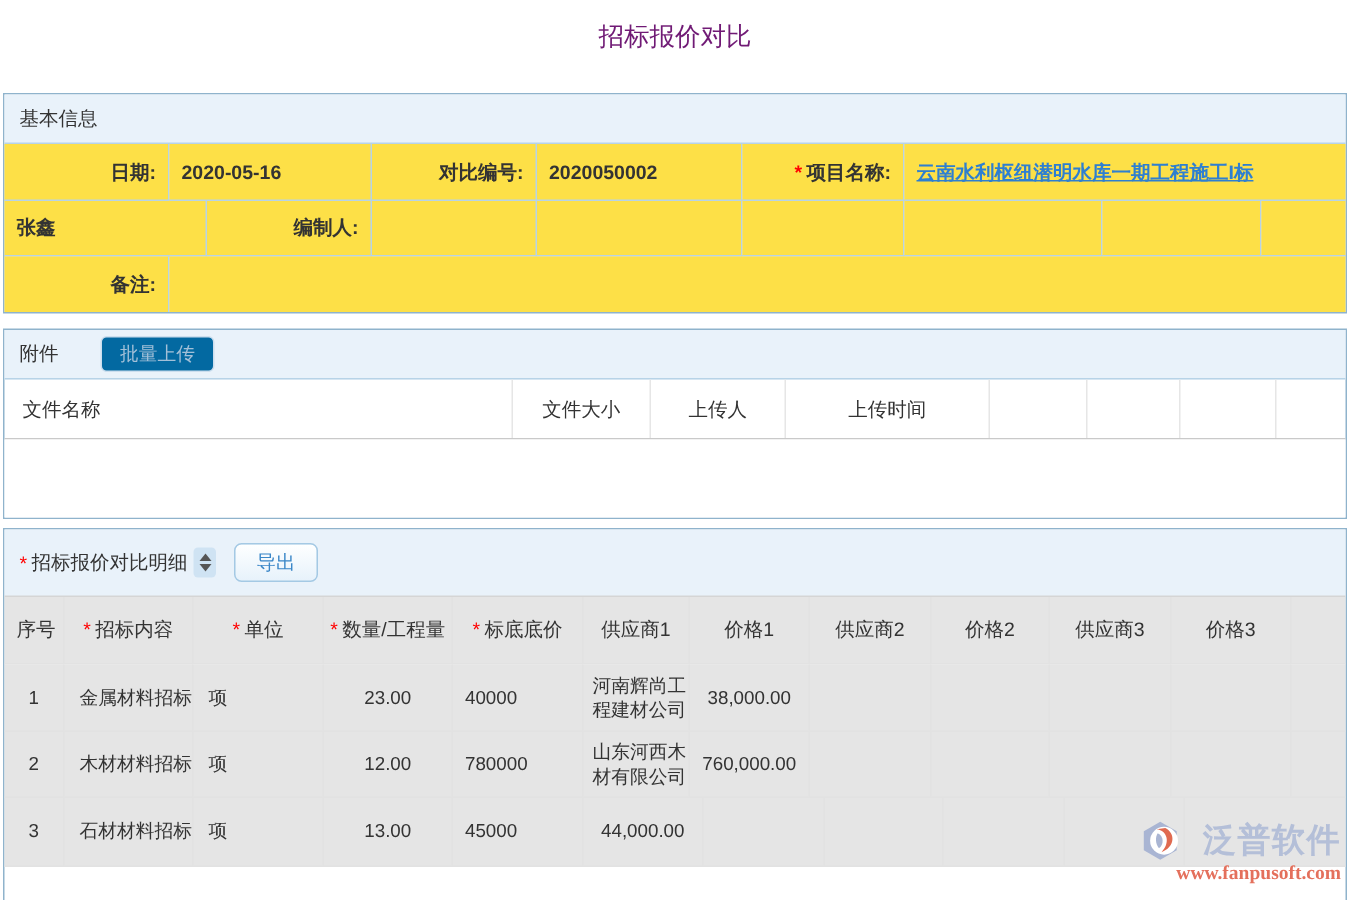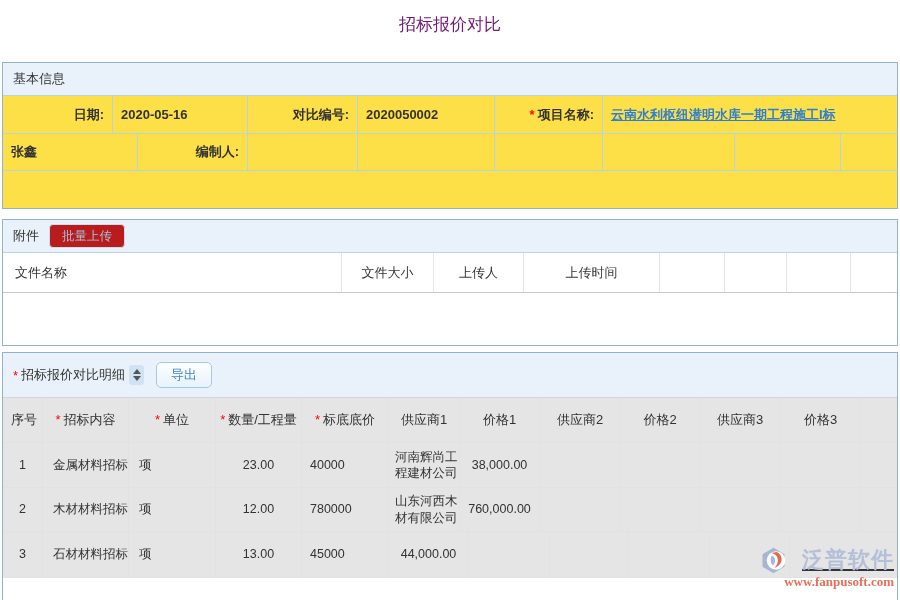--- a/index.html
+++ b/index.html
@@ -33,22 +33,22 @@
   .lbl { background:#e9f3fb; justify-content:flex-end; padding-right:8px; }
   .val { padding-left:8px; }
   .h38 { height:38px; } .h37 { height:37px; }
   .w110{width:110px;} .w135{width:135px;} .w137{width:137px;} .w108{width:108px;}
   .w132{width:132px;} .w106{width:106px;} .grow{flex:1;}
   .req { color:#f00; margin-right:3px; }
   a.plink { color:#2e7fd1; text-decoration:underline; cursor:pointer; white-space:nowrap; }
 
   
   .btn-batch {
-    margin-left:10px; height:24px; padding:0 12px; font-size:12.5px;
-    color:#a3c0d8; background:#b91c1c; border:1px solid #ccdeee; border-radius:4px; cursor:pointer;
+    margin-left:28px; height:24px; padding:0 12px; font-size:12.5px;
+    color:#a3c0d8; background:#0369a1; border:1px solid #ccdeee; border-radius:4px; cursor:pointer;
     font-family:inherit;
   }
   .at-head { display:flex; height:40px; border-bottom:1px solid #c9c9c9; font-size:13px; color:#333; }
   .at-head .acell { display:flex; align-items:center; justify-content:center; border-right:1px solid #e6e6e6; }
   .at-head .acell:last-child { border-right:none; }
   .at-head .acell:first-child { justify-content:flex-start; padding-left:12px; }
   .a0{width:339px;font-family:Liberation Serif, serif;} .a1{width:92px;text-align:right;} .a2{width:90px;} .a3{width:136px;}
   .a4{width:65px;} .a5{width:62px;} .a6{width:64px;} .a7{flex:1;}
   .at-body { height:52px; background:#fff; }
 
@@ -82,21 +82,21 @@
   .c8{width:79px; justify-content:center;}
   .c9{width:81px; justify-content:center;}
   .c10{width:80px; justify-content:center;}
   .c11{flex:1;}
   .dt-header { height:45px; font-size:13px; }
   .dt-header .dcell { justify-content:center; padding-left:0; text-align:center; }
   .r1{height:45px;} .r2{height:44px;} .r3{height:46px;}
 
   
   .watermark { position:absolute; right:6px; top:545px; text-align:right; z-index:5; }
-  .wm-top { display:flex; align-items:center; justify-content:flex-end; gap:15px;text-decoration:underline; }
+  .wm-top { display:flex; align-items:center; justify-content:flex-end; gap:15px; }
   .wm-brand { font-size:22px; font-weight:bold; color:#b4bfd8; letter-spacing:1px; white-space:nowrap; }
   .wm-url { font-size:13px; font-weight:bold; color:#e4705c; font-family:"Liberation Serif",serif; margin-top:-1px; }
 </style>
 </head>
 <body>
 
 <h1 class="title">招标报价对比</h1>
 
 <section class="box sec-basic">
   <div class="sec-head">
@@ -134,20 +134,23 @@
       </div>
     <div class="cell val w110"></div>
     <div class="cell val w137"></div>
     <div class="cell val w108"></div>
     <div class="cell val w132"></div>
     <div class="cell val w106"></div>
     <div class="cell val grow"></div>
   </div>
 
   <div class="bi-row h37 last">
+    <div class="cell lbl w110">
+        <span>备注:</span>
+      </div>
     <div class="cell val grow">
         <span></span>
       </div>
   </div>
 </section>
 
 <section class="box sec-attach">
   <div class="sec-head">
     <span>附件</span>
     <button class="btn-batch">批量上传</button>

